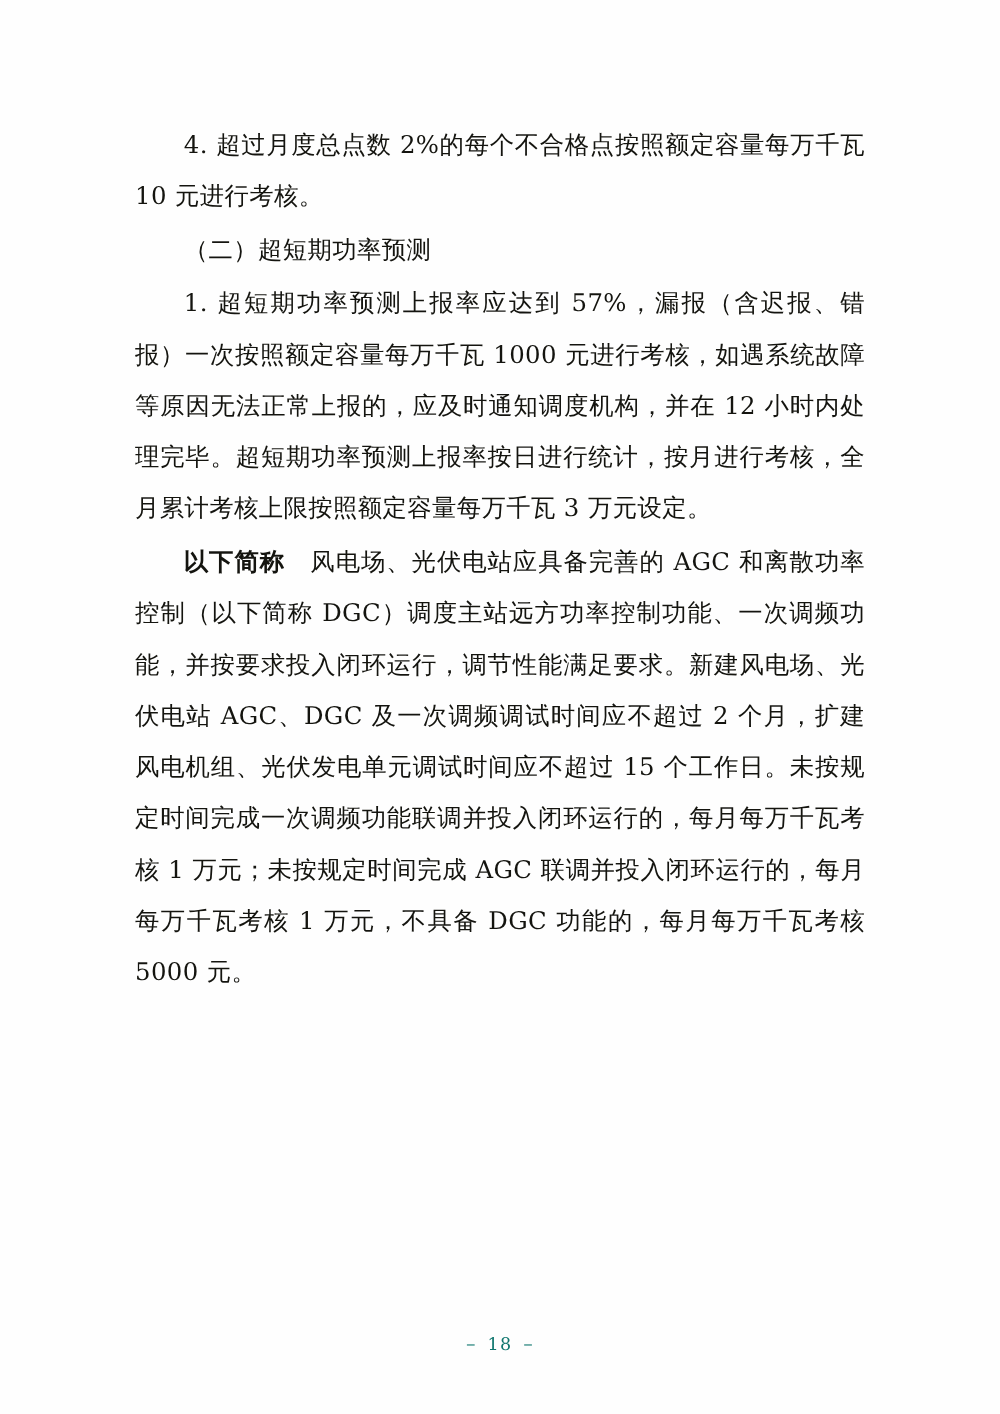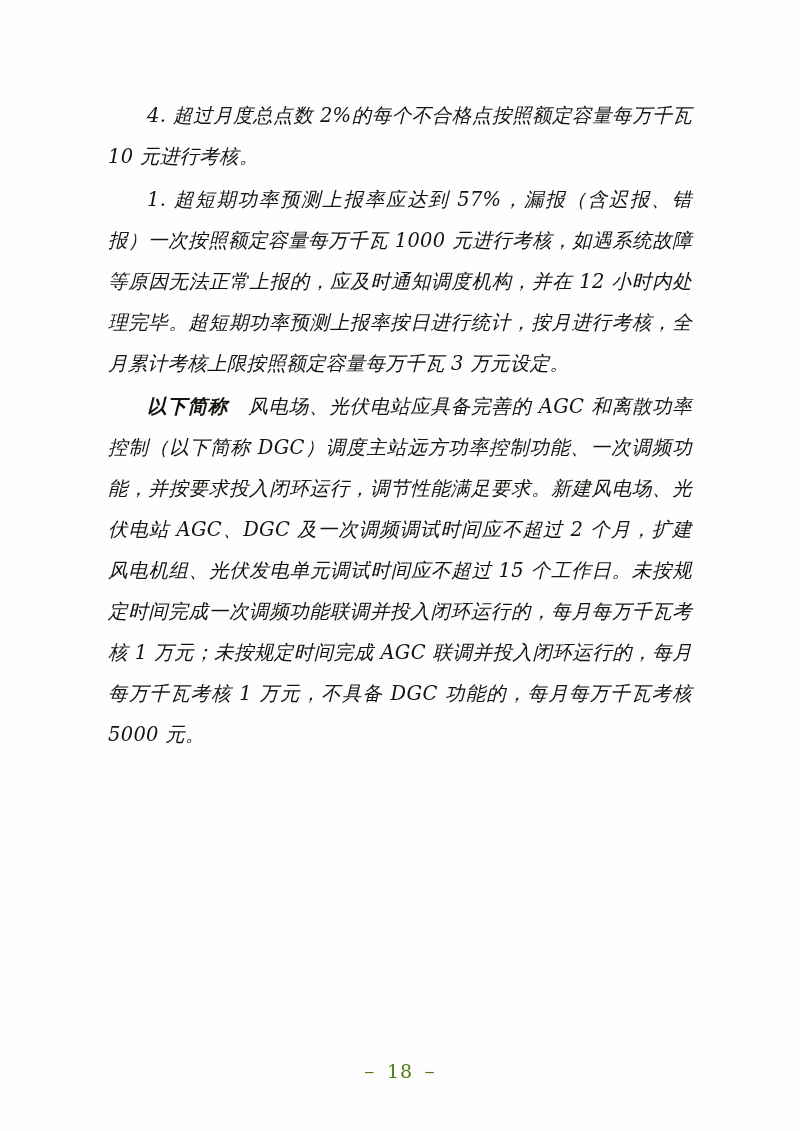--- a/index.html
+++ b/index.html
@@ -27,54 +27,54 @@
     font-size: 19.5px;
     line-height: 41px;
     letter-spacing: 0.3px;
     text-align: justify;
     text-justify: inter-ideograph;
     color: #14140f;
   }
   .para {
     margin: 0 0 2px 0;
     text-indent: 0;
-    font-style: italic;
   }
   .para.indent {
     text-indent: 2em;
   }
   .para.bold-lead {
     text-indent: 2em;
   }
   .para b {
     font-weight: 700;
   }
   .footer {
     position: absolute;
     left: 0;
     right: 0;
     bottom: 46px;
     text-align: center;
-    font-size: 19px;
-    color: #4d7c0f;
+    font-size: 14px;
+    color: #0f766e;
     font-family: "DejaVu Serif", "Liberation Serif", serif;
     letter-spacing: 1px;
   }
   .pg-num {
     display: inline-block;
   }
 </style>
 </head>
 <body>
 
 <div class="page">
   <div class="doc-body">
 
     <p class="para indent">4. 超过月度总点数 2%的每个不合格点按照额定容量每万千瓦 10 元进行考核。</p>
 
+    <p class="para indent">（二）超短期功率预测</p>
 
     <p class="para indent">1. 超短期功率预测上报率应达到 57%，漏报（含迟报、错报）一次按照额定容量每万千瓦 1000 元进行考核，如遇系统故障等原因无法正常上报的，应及时通知调度机构，并在 12 小时内处理完毕。超短期功率预测上报率按日进行统计，按月进行考核，全月累计考核上限按照额定容量每万千瓦 3 万元设定。</p>
 
 
 
     <p class="para bold-lead"><b>以下简称</b><span>　风电场、光伏电站应具备完善的 AGC 和离散功率控制（以下简称 DGC）调度主站远方功率控制功能、一次调频功能，并按要求投入闭环运行，调节性能满足要求。新建风电场、光伏电站 AGC、DGC 及一次调频调试时间应不超过 2 个月，扩建风电机组、光伏发电单元调试时间应不超过 15 个工作日。未按规定时间完成一次调频功能联调并投入闭环运行的，每月每万千瓦考核 1 万元；未按规定时间完成 AGC 联调并投入闭环运行的，每月每万千瓦考核 1 万元，不具备 DGC 功能的，每月每万千瓦考核 5000 元。</span></p>
 
   </div>
 
   <div class="footer">

